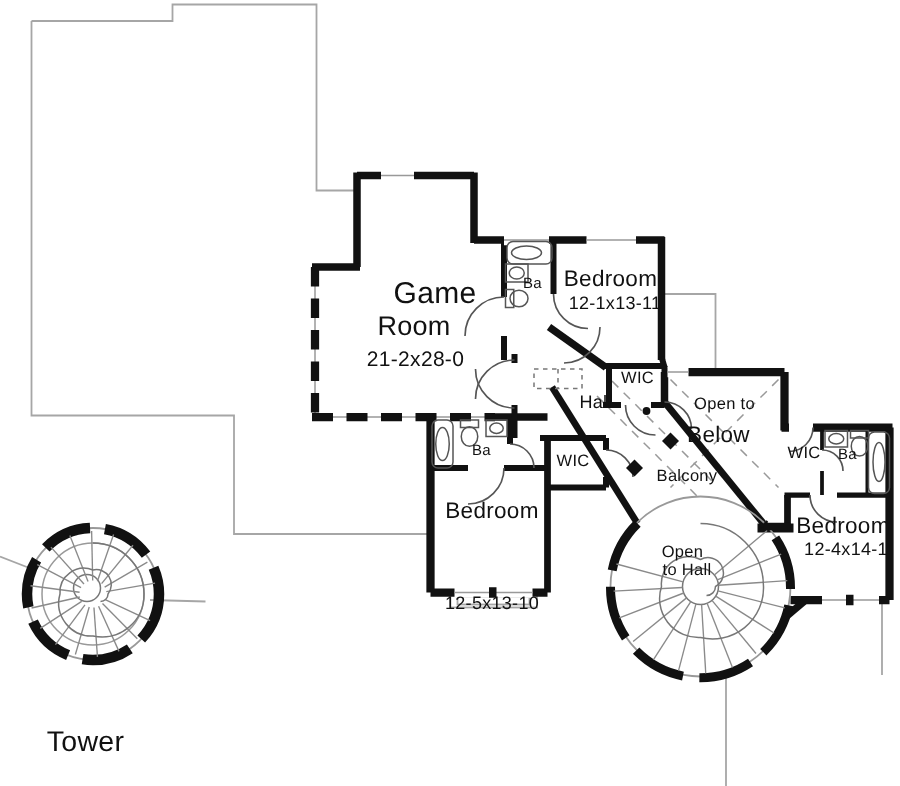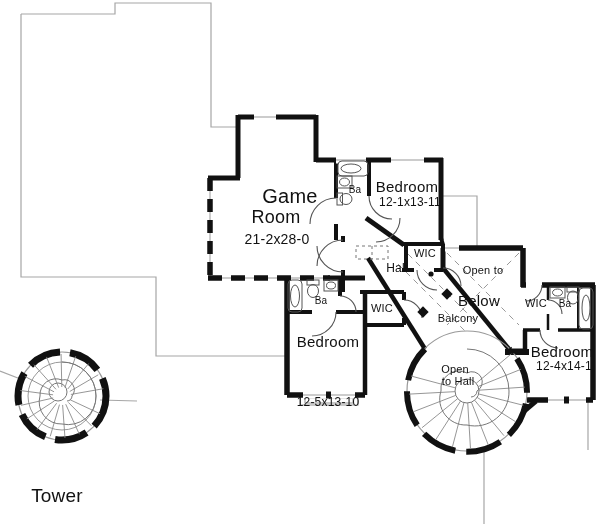--- a/index.html
+++ b/index.html
@@ -197,21 +197,21 @@
 
 <div class="lbl" style="left: 290px; top: 196px; font-size: 20px;">Game</div>
 <div class="lbl" style="left: 276px; top: 217px; font-size: 18px;">Room</div>
 <div class="lbl" style="left: 277px; top: 239px; font-size: 14px;">21-2x28-0</div>
 <div class="lbl" style="left: 355px; top: 190px; font-size: 10px;">Ba</div>
 <div class="lbl" style="left: 407px; top: 186px; font-size: 15px;">Bedroom</div>
 <div class="lbl" style="left: 410px; top: 202px; font-size: 12px; text-align: center;">12-1x13-11</div>
 <div class="lbl" style="left: 425px; top: 253px; font-size: 11px;">WIC</div>
 <div class="lbl" style="left: 397px; top: 268px; font-size: 12px;">Hall</div>
 <div class="lbl" style="left: 483px; top: 270px; font-size: 11px;">Open to</div>
-<div class="lbl" style="left: 479px; top: 290px; font-size: 15px; margin-top: 10px;">Below</div>
+<div class="lbl" style="left: 479px; top: 290px; font-size: 15px;">Below</div>
 <div class="lbl" style="left: 458px; top: 318px; font-size: 11px;">Balcony</div>
 <div class="lbl" style="left: 382px; top: 308px; font-size: 11px;">WIC</div>
 <div class="lbl" style="left: 321px; top: 301px; font-size: 10px;">Ba</div>
 <div class="lbl" style="left: 328px; top: 341px; font-size: 15px;">Bedroom</div>
 <div class="lbl" style="left: 328px; top: 358px; font-size: 12px; margin-top: 44px;">12-5x13-10</div>
 <div class="lbl" style="left: 536px; top: 303px; font-size: 11px;">WIC</div>
 <div class="lbl" style="left: 565px; top: 304px; font-size: 10px;">Ba</div>
 <div class="lbl" style="left: 562px; top: 351px; font-size: 15px;">Bedroom</div>
 <div class="lbl" style="left: 564px; top: 366px; font-size: 12px;">12-4x14-1</div>
 <div class="lbl" style="left: 455px; top: 369px; font-size: 11px;">Open</div>

